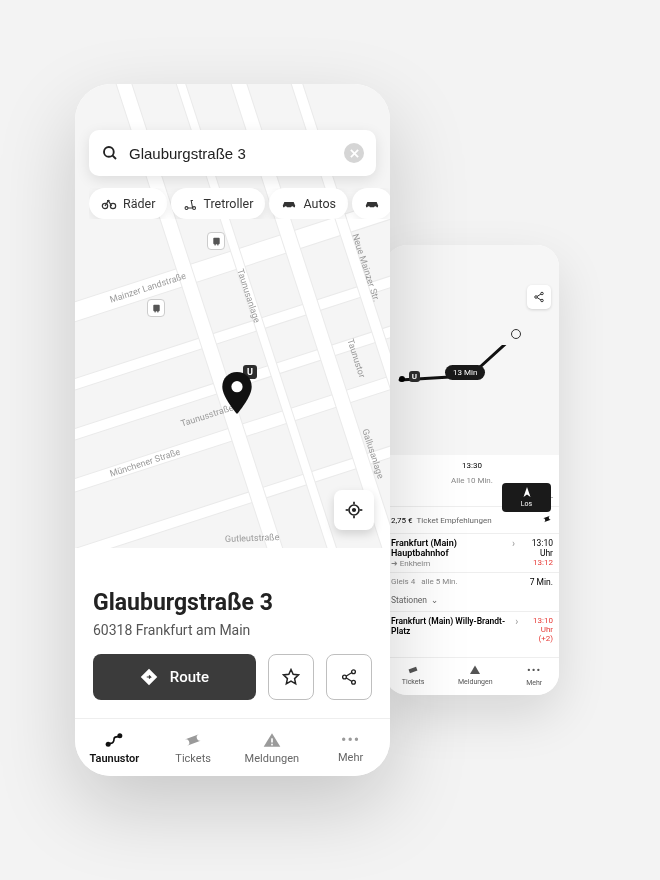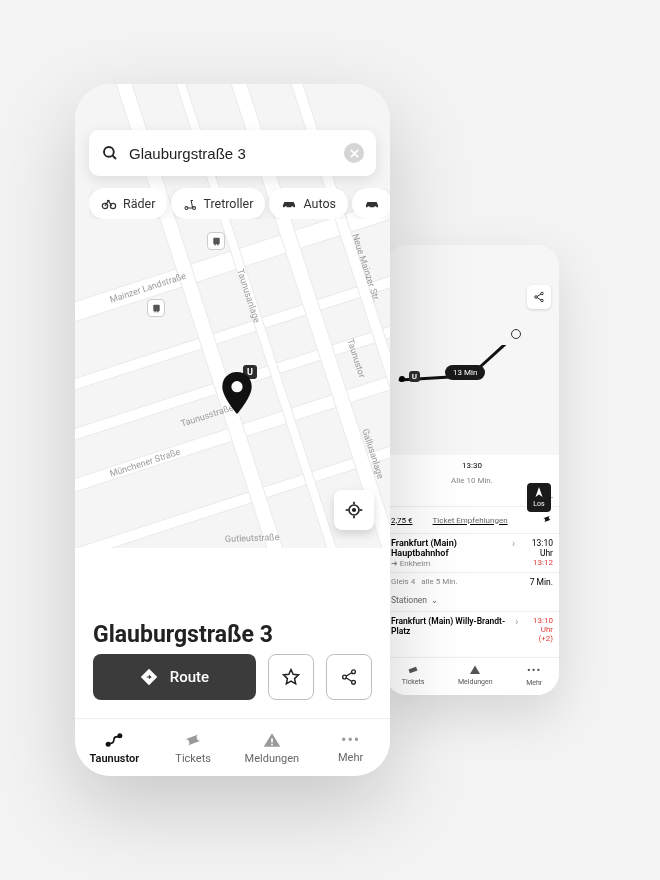--- a/index.html
+++ b/index.html
@@ -53,27 +53,27 @@
     border-bottom: 1px solid #eee;
   }
   .phone-back .row .left { display: flex; flex-direction: column; gap: 1px; }
   .phone-back .row .title { font-weight: 600; font-size: 9px; }
   .phone-back .row .sub { color: #888; font-size: 8px; }
   .phone-back .row .right { text-align: right; font-size: 8.5px; }
   .phone-back .row .highlight { color: #e63935; font-size: 8px; }
   .phone-back .chevron { color: #999; font-size: 10px; margin: 0 4px; }
   .phone-back .go-chip {
     position: absolute; right: 8px; top: 238px;
-    width: 24px; background: #1a1a1a; color: #fff;
+    width: 49px; background: #1a1a1a; color: #fff;
     border-radius: 4px; text-align: center; padding: 3px 0 4px;
     font-size: 7px;
   }
   .phone-back .ticket-rec {
-    display: flex; align-items: center; gap: 20px;
-    padding: 6px 6px; font-size: 8px; border-bottom: 1px solid #eee; text-decoration: underline;
+    display: flex; align-items: center; gap: 4px;
+    padding: 6px 6px; font-size: 8px; border-bottom: 1px solid #eee;
   }
   .phone-back .tabbar {
     position: absolute; bottom: 0; left: 0; right: 0;
     display: flex; justify-content: space-around;
     padding: 6px 0 8px; border-top: 1px solid #eee; background: #fff;
   }
   .phone-back .tabbar .tab {
     display: flex; flex-direction: column; align-items: center; gap: 2px;
     font-size: 7px; color: #555;
   }
@@ -377,20 +377,21 @@
         <circle cx="12" cy="12" r="1.5" fill="#222"></circle>
         <line x1="12" y1="2" x2="12" y2="5"></line>
         <line x1="12" y1="19" x2="12" y2="22"></line>
         <line x1="2" y1="12" x2="5" y2="12"></line>
         <line x1="19" y1="12" x2="22" y2="12"></line>
       </svg>
   </div>
 
   <div class="bottom-sheet">
     <h2>Glauburgstraße 3</h2>
+    <div class="addr">60318 Frankfurt am Main</div>
     <div class="action-row">
       <div class="route-btn">
         <svg width="18" height="18" viewBox="0 0 24 24" fill="#fff">
             <path d="M12 1 L23 12 L12 23 L1 12 Z"></path>
             <path d="M9 12 h5 l-2 -2 m2 2 l-2 2" stroke="#3b3b3b" stroke-width="1.6" fill="none"></path>
           </svg>
         <span>Route</span>
       </div>
       <div class="icon-btn">
         <svg width="20" height="20" viewBox="0 0 24 24" fill="none" stroke="#222" stroke-width="1.8">

